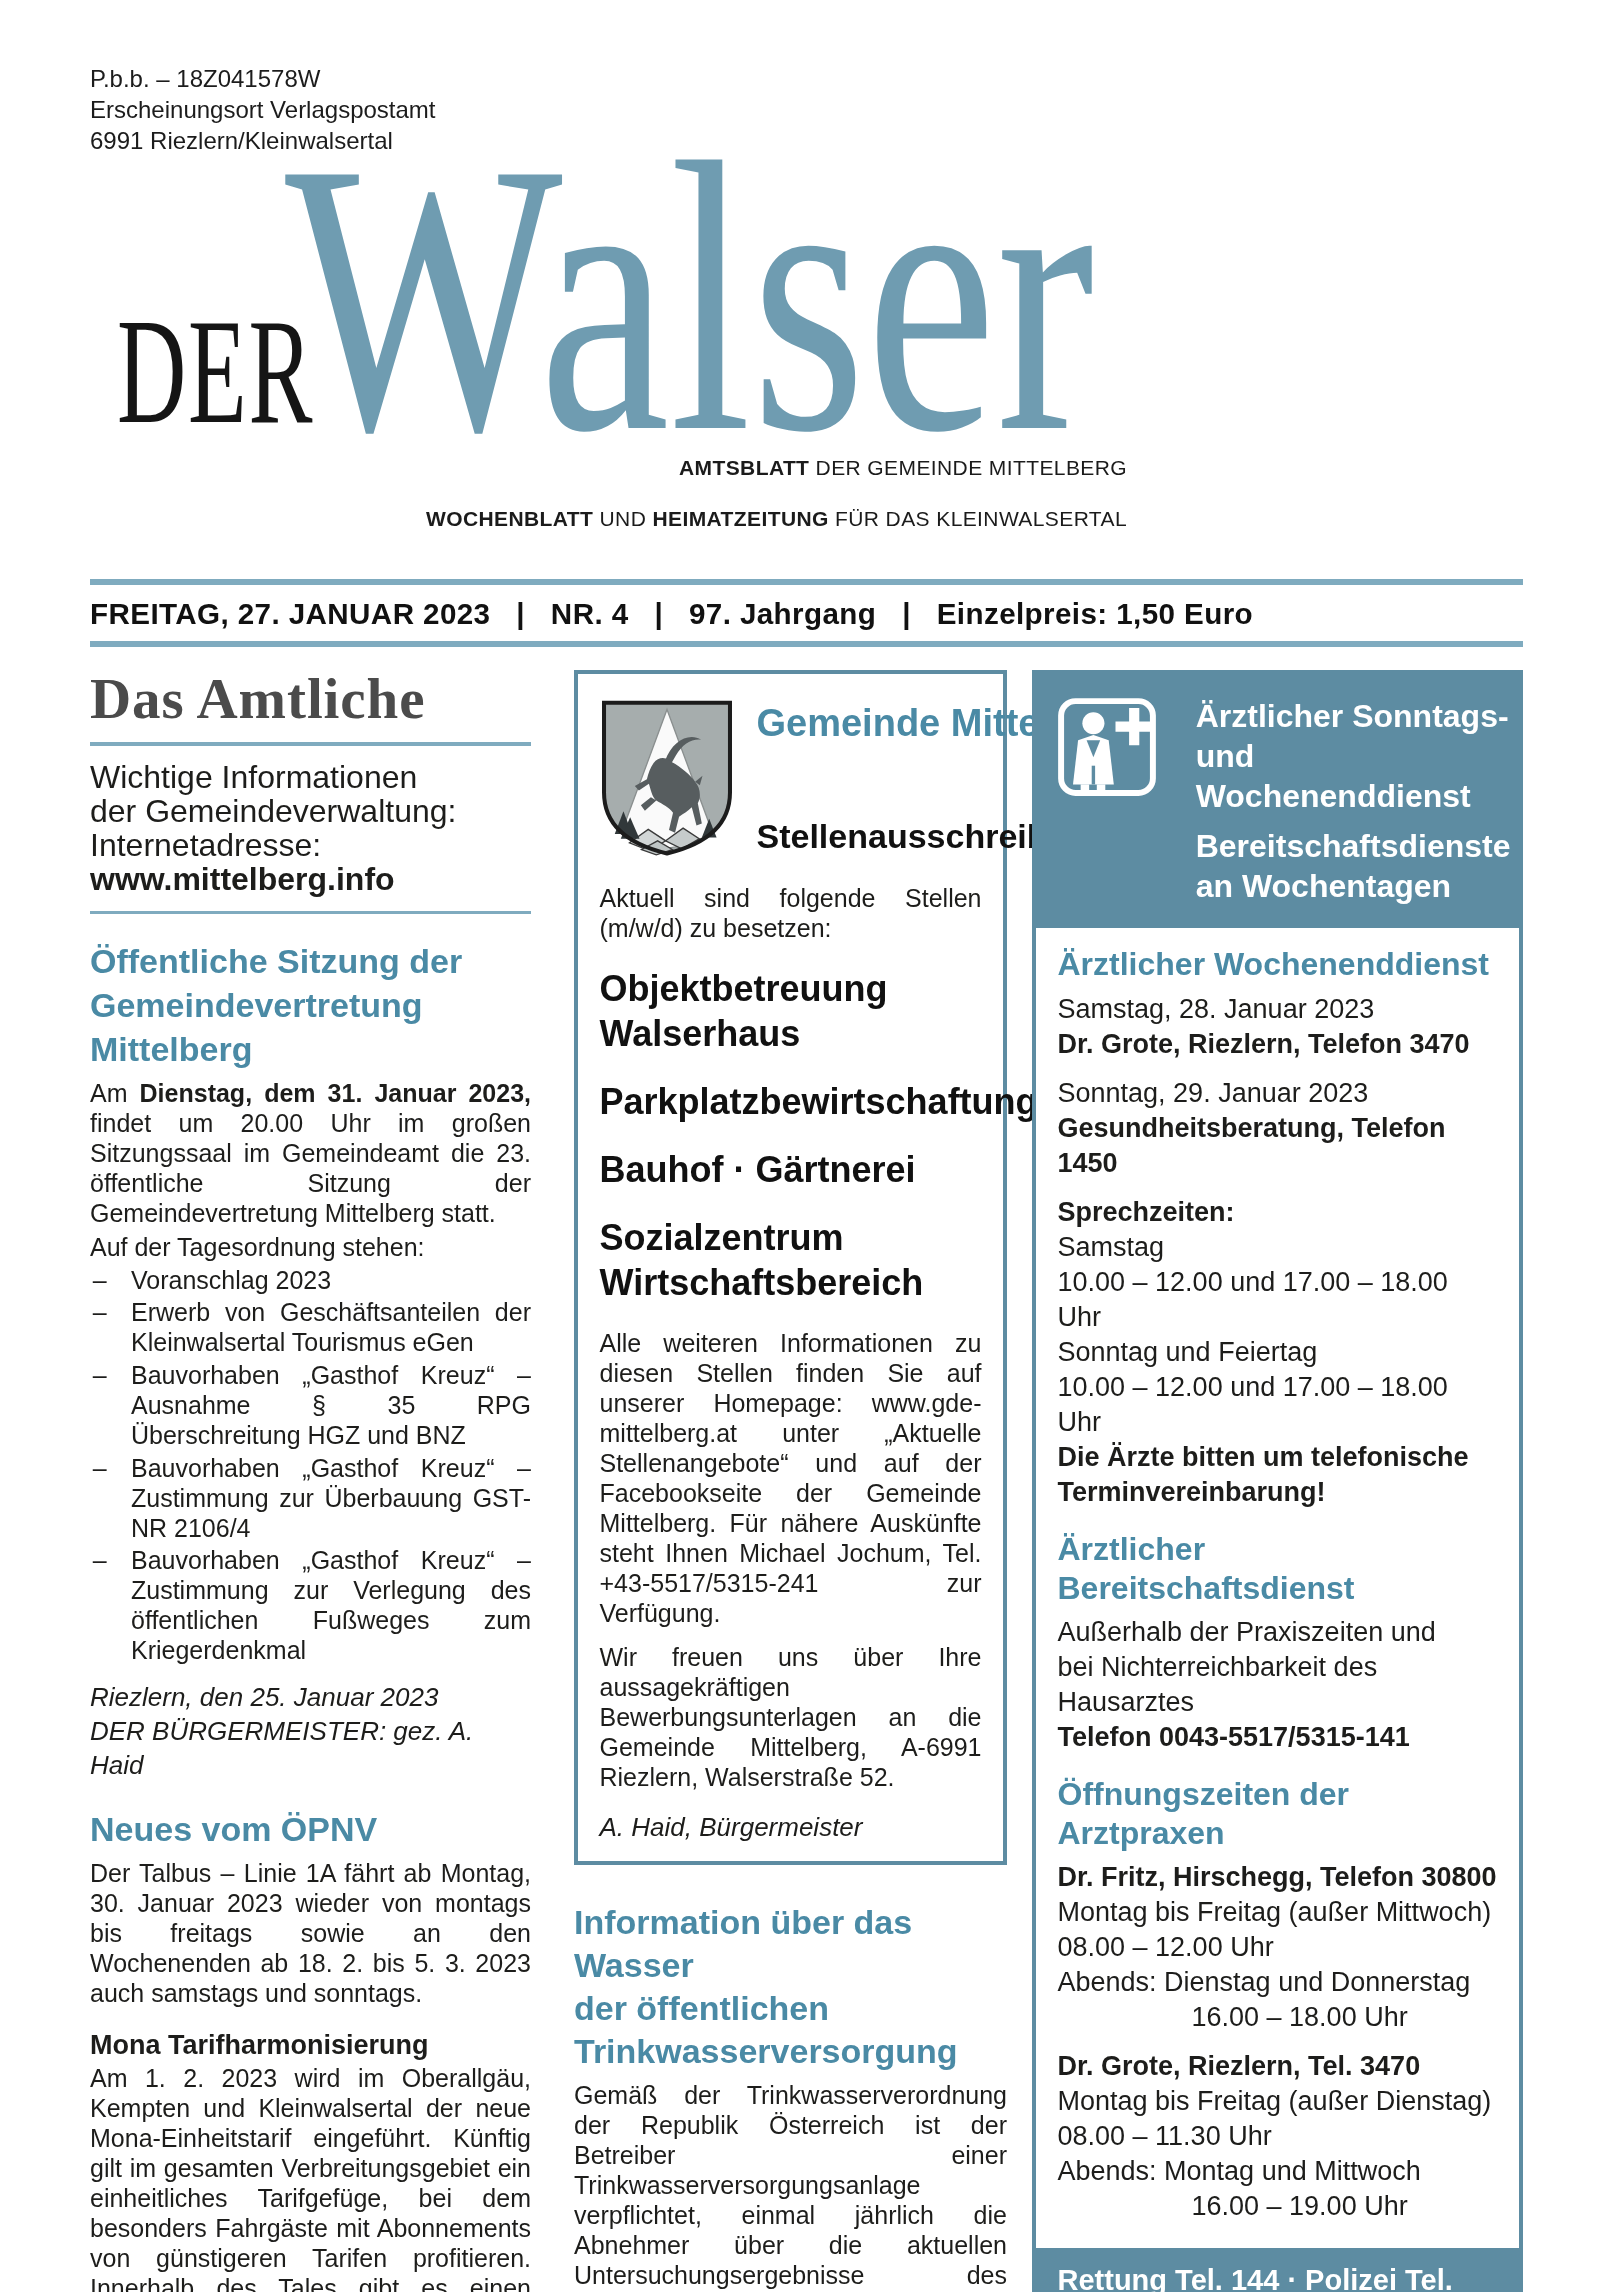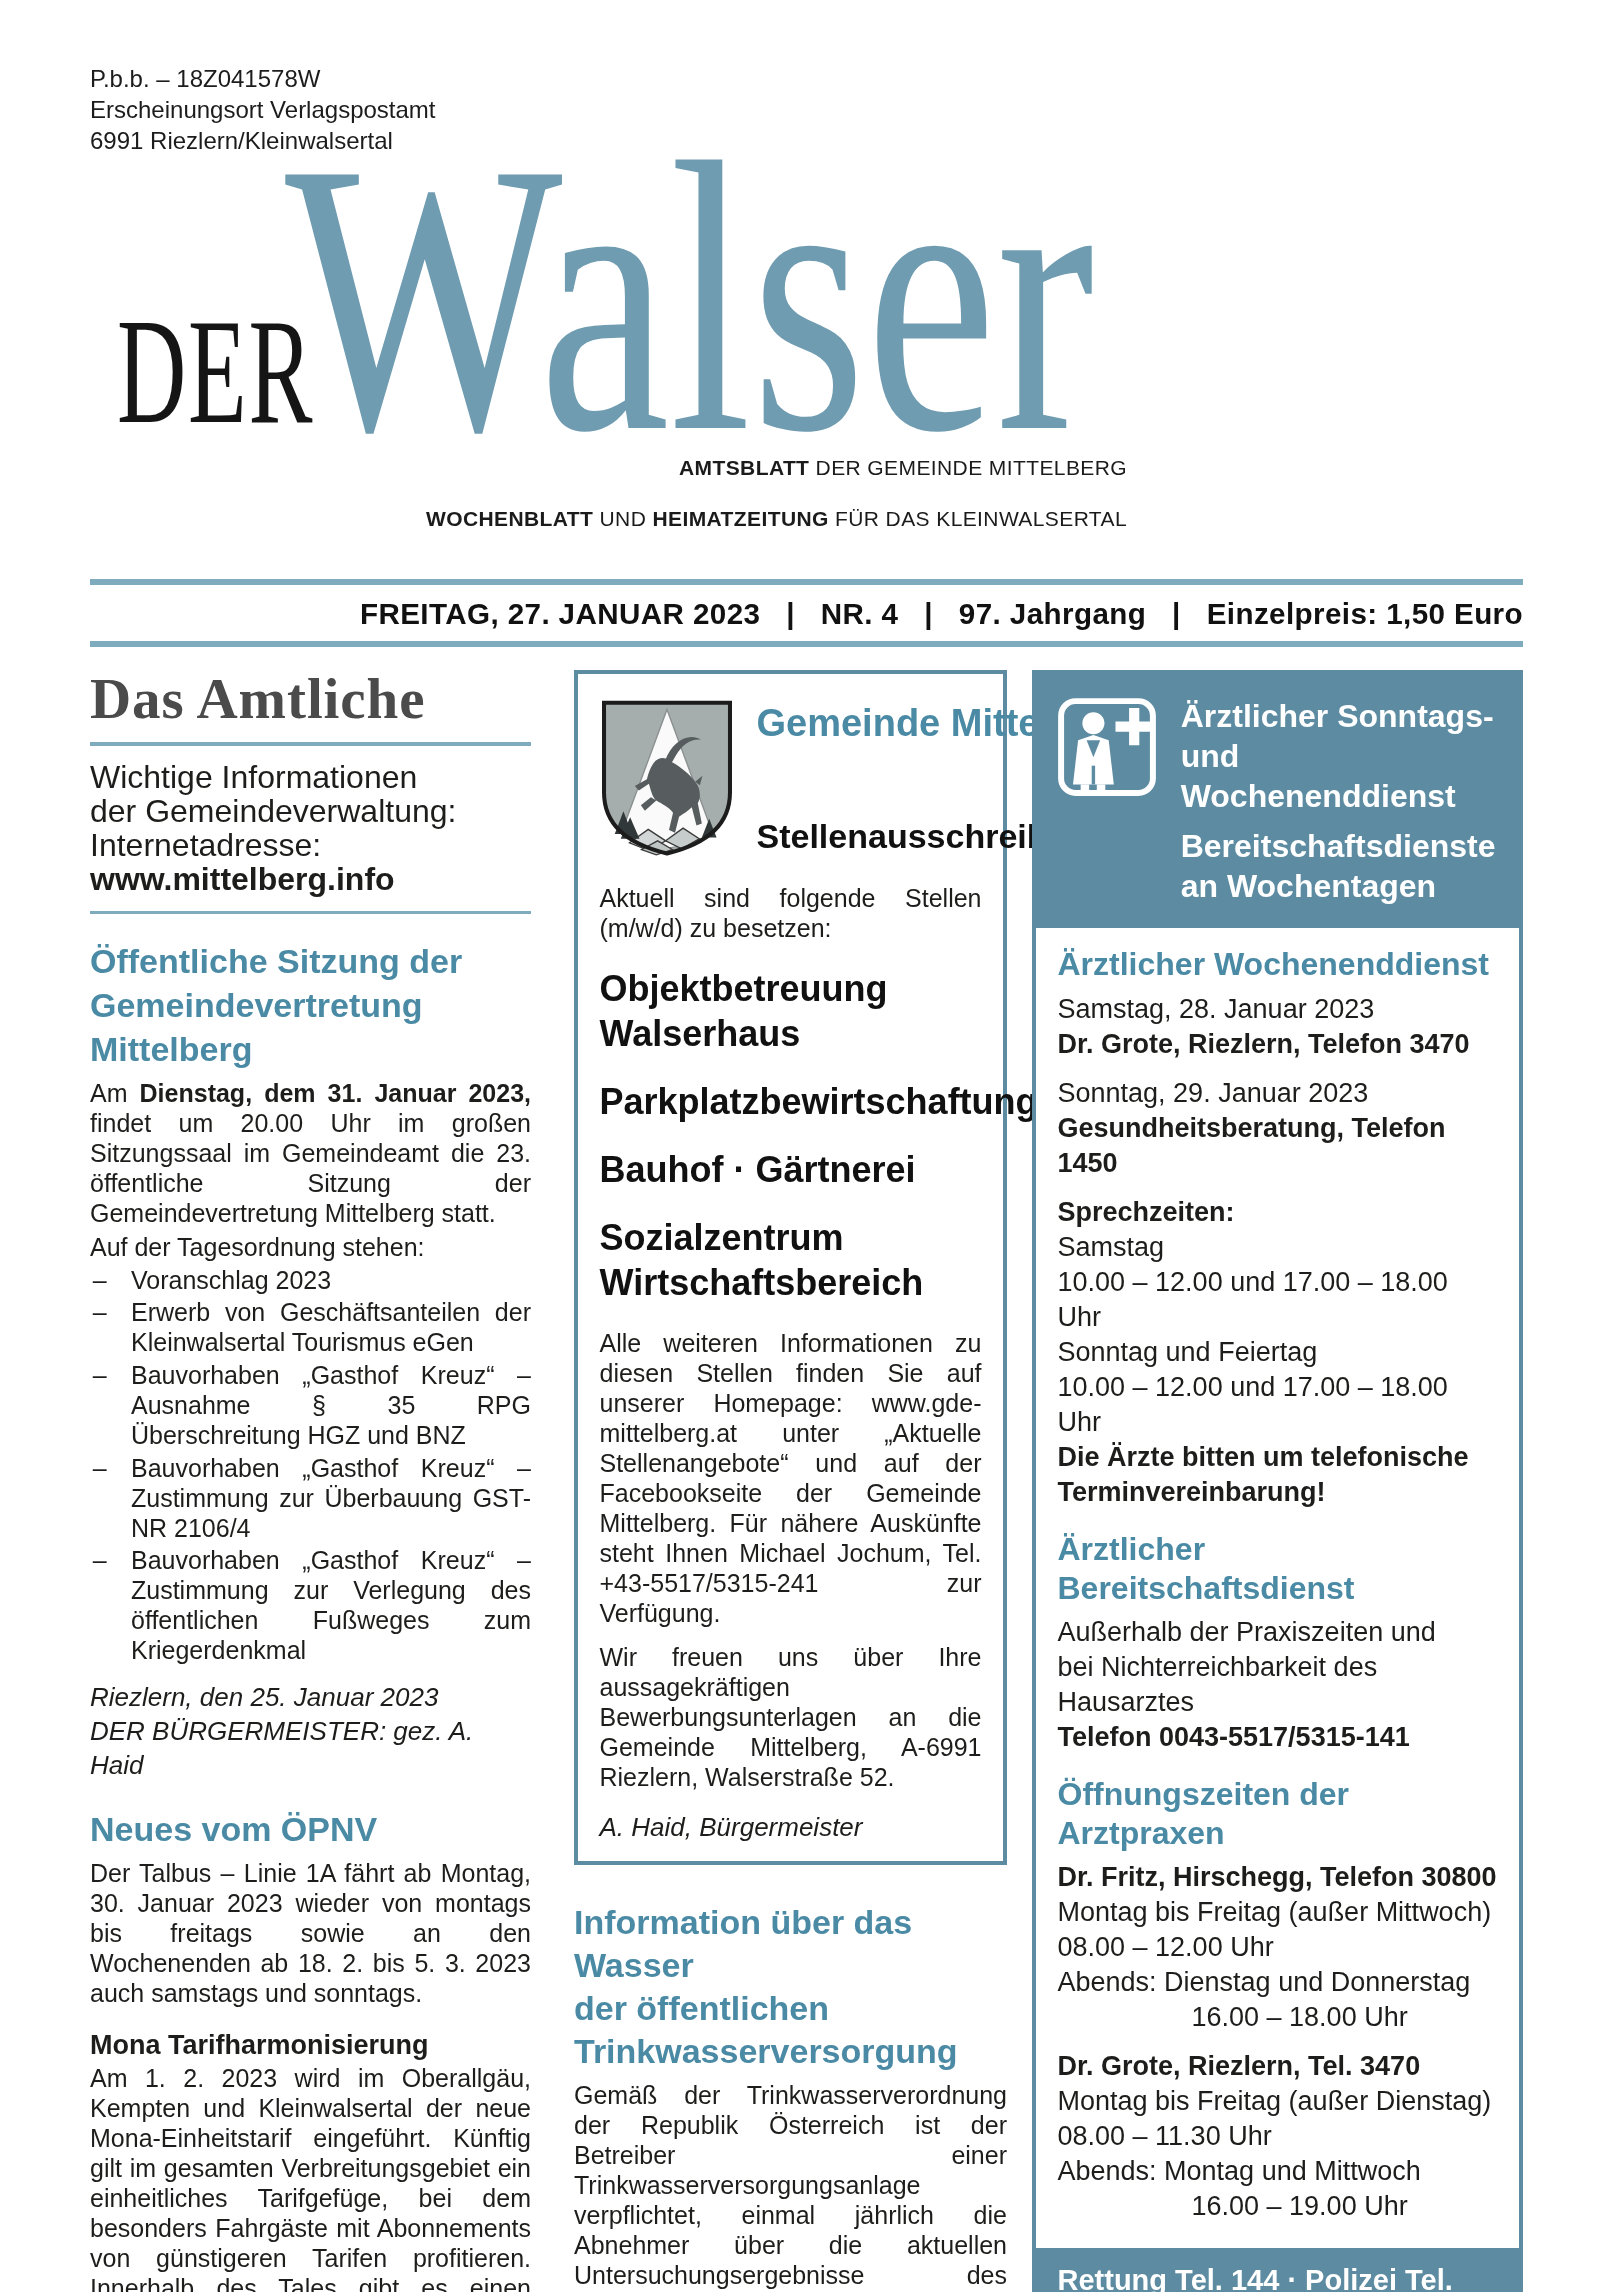--- a/index.html
+++ b/index.html
@@ -20,21 +20,21 @@
        transform-origin:left top;letter-spacing:2.7px;font-weight:500}
   .walser{position:absolute;left:285px;top:104px;font-family:"Liberation Serif",serif;
        font-size:387px;line-height:1;color:var(--masthead);transform:scaleX(.76);
        transform-origin:left top}
   .subtitles{position:absolute;left:269px;top:442px;width:858px;text-align:right;
        font-size:21px;line-height:51px;letter-spacing:0.4px;color:#1b1b1b}
 
   
   .datebar{position:absolute;left:90px;top:579px;width:1433px;
        border-top:6.3px solid var(--rule);border-bottom:6.3px solid var(--rule);
-       padding:11.6px 0 10.7px;text-align:right;font-size:29.6px;font-weight:bold;
+       padding:11.6px 0 10.7px;text-align:left;font-size:29.6px;font-weight:bold;
        white-space:pre;letter-spacing:0.4px;color:#111}
 
   
   .columns{position:absolute;left:90px;top:670px;width:1433px;display:flex;align-items:flex-start}
   .col-left{width:441px;margin-right:43px}
   .col-mid{width:433px;margin-right:25px}
   .col-right{width:491px}
 
   .section-title{font-family:"Liberation Serif",serif;font-size:57px;line-height:1.02;
        font-weight:bold;color:var(--titlegray);margin:0;letter-spacing:0.9px}
@@ -56,21 +56,21 @@
   .jobhead{display:flex;gap:23px;margin-bottom:25px}
   .coat{width:134px;height:161px;flex:none}
   .jobhead-text{display:flex;flex-direction:column;justify-content:space-between;padding:7.2px 0 3.6px}
   .gm-title{font-size:38px;font-weight:bold;color:var(--accent);line-height:1.05}
   .stellen-title{font-size:34px;font-weight:bold;line-height:1.05;color:#111}
   .position{font-size:36px;font-weight:bold;text-align:left;line-height:45px;margin:23px 0;color:#111}
   .sig-right{text-align:left;font-style:italic;font-size:26px;margin-top:19.7px}
 
   
   .medbox{border:4.5px solid var(--panel);background:#fff}
-  .medhead{background:var(--panel);color:#fff;padding:21.5px 19.7px;display:flex;gap:23px}
+  .medhead{background:var(--panel);color:#fff;padding:21.5px 19.7px;display:flex;gap:38px}
   .docicon{width:102px;height:102px;flex:none}
   .mtxt{font-size:32px;line-height:40px;font-weight:bold}
   .mtxt-block2{margin-top:10.7px}
   .medbody{padding:16px 21.5px 9px}
   .h-blue-med{font-size:32px;line-height:39px;font-weight:bold;color:var(--accent);margin:19.7px 0 7.2px}
   .h-blue-med.first{margin-top:1.8px}
   .mline{font-size:27px;line-height:35px}
   .stanza{margin-bottom:14.3px}
   .indent{padding-left:134px}
   .medfoot{background:var(--panel);color:#fff;padding:13.4px 21.5px;font-size:29px;

